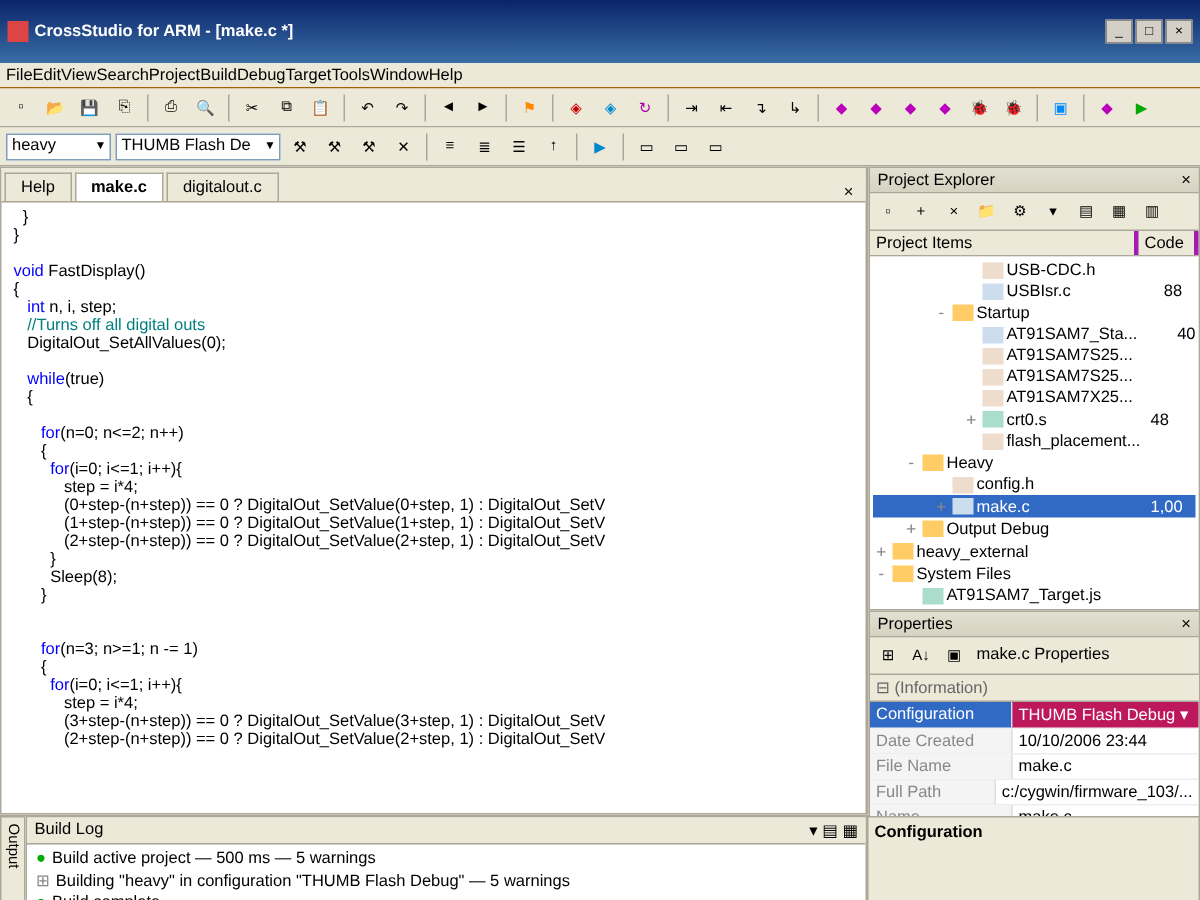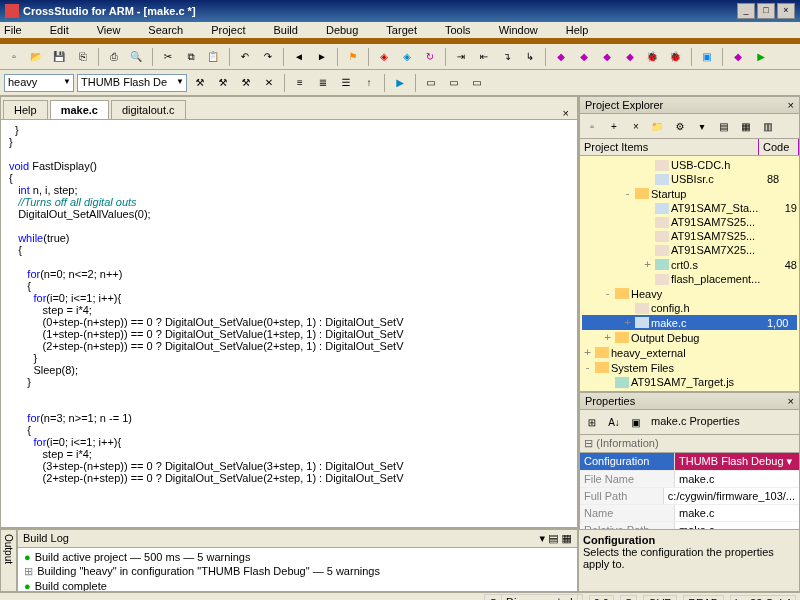--- a/index.html
+++ b/index.html
@@ -1,43 +1,43 @@
 <!DOCTYPE html>
 <html><head>
 <meta charset="utf-8">
 <style>
 *{box-sizing:border-box;margin:0;padding:0;font-family:Tahoma,Arial,sans-serif;font-size:11px}
 body{background:#ece9d8;overflow:hidden}
-.titlebar{background:linear-gradient(#0a246a,#3a6ea5);color:#fff;padding:1px 5px;display:flex;align-items:center;height:22px}
+.titlebar{background:linear-gradient(#0a246a,#3a6ea5);color:#fff;padding:21px 5px;display:flex;align-items:center;height:22px}
 .titlebar .icon{width:14px;height:14px;background:#d44;margin-right:4px;display:inline-block}
 .titlebar .title{flex:1;font-weight:bold}
 .winbtn{width:18px;height:16px;background:#d4d0c8;border:1px solid #888;margin-left:2px;text-align:center;line-height:12px;color:#000;font-family:Arial;font-size:9px}
-.menubar{background:#ece9d8;padding:2px 4px;border-bottom:6px solid #a16207;display:flex;gap:28px}
+.menubar{background:#ece9d8;padding:2px 4px;border-bottom:1px solid #a16207;display:flex;gap:0}
 .menubar span{cursor:default}
 .toolbar{background:#ece9d8;padding:2px 4px;border-bottom:1px solid #aca899;display:flex;align-items:center;gap:3px;height:26px}
 .tbtn{width:20px;height:20px;border:1px solid transparent;display:flex;align-items:center;justify-content:center;font-size:10px}
 .tsep{width:1px;height:18px;background:#aca899;margin:0 2px}
 .combo{border:1px solid #7f9db9;background:#fff;height:18px;padding:1px 14px 1px 3px;position:relative}
 .combo::after{content:"▼";position:absolute;right:2px;top:2px;font-size:8px;color:#000}
 .main{display:flex;height:432px}
 .editor-area{flex:1;display:flex;flex-direction:column;border:1px solid #aca899;background:#fff;min-width:0}
 .tabs{display:flex;background:#ece9d8;border-bottom:1px solid #aca899;padding-top:3px;align-items:flex-end}
 .tab{padding:3px 10px;border:1px solid #aca899;border-bottom:none;background:#ece9d8;margin-left:2px;cursor:default}
 .tab.active{background:#fff;font-weight:bold}
 .tabs .close{margin-left:auto;margin-right:4px;padding:0 4px}
 .code{flex:1;overflow:auto;padding:4px 8px;font-family:"Courier New",monospace;font-size:12px;white-space:pre;color:#000}
-.kw{color:#00f}.cm{color:#008080;font-style:italic}
+.kw{color:#00f}.cm{color:#008080;}
 .right-panel{width:222px;display:flex;flex-direction:column;border-left:1px solid #aca899}
 .panel{border:1px solid #aca899;background:#ece9d8;display:flex;flex-direction:column}
 .panel-title{background:linear-gradient(#e2e0d0,#d6d2c2);padding:2px 5px;font-weight:normal;border-bottom:1px solid #aca899;display:flex}
 .panel-title .x{margin-left:auto}
 .panel-tools{background:#ece9d8;padding:2px;border-bottom:1px solid #aca899;display:flex;gap:2px}
-.tree{flex:1;background:#fef9c3;overflow:auto;padding:2px;font-size:11px}
+.tree{flex:1;background:#ffffff;overflow:auto;padding:2px;font-size:11px}
 .tree-head{display:flex;background:#ece9d8;border-bottom:1px solid #aca899}
-.tree-head div{padding:2px 4px;border-right:1px solid #a21caf}
+.tree-head div{padding:2px 4px;border-right:3px solid #a21caf}
 .tree-row{display:flex;align-items:center;padding:1px 0;white-space:nowrap}
 .tree-row.sel{background:#316ac5;color:#fff}
 .ind{display:inline-block}
 .exp{width:11px;text-align:center;font-family:monospace;color:#888}
 .ficon{width:14px;height:11px;margin:0 2px;display:inline-block}
 .ficon.c{background:#cde}.ficon.h{background:#edc}.ficon.fold{background:#fc6}.ficon.s{background:#adc}
 .props{background:#fff}
 .prop-row{display:flex;border-bottom:1px solid #eee}
 .prop-row .k{width:95px;padding:2px 4px;color:#888;background:#f4f4f4;border-right:1px solid #ddd}
 .prop-row .v{flex:1;padding:2px 4px}
@@ -183,35 +183,35 @@
             <span class="exp"> </span>
             <span class="ficon h"></span>
             <span style="flex:1">USB-CDC.h</span>
             <span style="width:30px;text-align:right"></span>
           </div>
           <div class="tree-row">
             <span class="ind" style="width:60px"></span>
             <span class="exp"> </span>
             <span class="ficon c"></span>
             <span style="flex:1">USBIsr.c</span>
-            <span style="width:30px;text-align:left">88</span>
+            <span style="width:30px;text-align:center">88</span>
           </div>
           <div class="tree-row">
             <span class="ind" style="width:40px"></span>
             <span class="exp">-</span>
             <span class="ficon fold"></span>
             <span style="flex:1">Startup</span>
             <span style="width:30px;text-align:right"></span>
           </div>
           <div class="tree-row">
             <span class="ind" style="width:60px"></span>
             <span class="exp"> </span>
             <span class="ficon c"></span>
             <span style="flex:1">AT91SAM7_Sta...</span>
-            <span style="width:30px;text-align:right">19</span>
+            <span style="width:30px;text-align:right">40</span>
           </div>
           <div class="tree-row">
             <span class="ind" style="width:60px"></span>
             <span class="exp"> </span>
             <span class="ficon h"></span>
             <span style="flex:1">AT91SAM7S25...</span>
             <span style="width:30px;text-align:right"></span>
           </div>
           <div class="tree-row">
             <span class="ind" style="width:60px"></span>
@@ -225,21 +225,21 @@
             <span class="exp"> </span>
             <span class="ficon h"></span>
             <span style="flex:1">AT91SAM7X25...</span>
             <span style="width:30px;text-align:right"></span>
           </div>
           <div class="tree-row">
             <span class="ind" style="width:60px"></span>
             <span class="exp">+</span>
             <span class="ficon s"></span>
             <span style="flex:1">crt0.s</span>
-            <span style="width:30px;text-align:right">48</span>
+            <span style="width:30px;text-align:left">48</span>
           </div>
           <div class="tree-row">
             <span class="ind" style="width:60px"></span>
             <span class="exp"> </span>
             <span class="ficon h"></span>
             <span style="flex:1">flash_placement...</span>
             <span style="width:30px;text-align:right"></span>
           </div>
           <div class="tree-row">
             <span class="ind" style="width:20px"></span>
@@ -303,20 +303,24 @@
         <div class="tbtn">A↓</div>
         <div class="tbtn">▣</div>
         <span style="padding:3px">make.c Properties</span>
       </div>
       <div class="props">
         <div class="prop-cat">⊟ <span>(Information)</span></div>
         <div id="proprows">
             <div class="prop-row sel">
               <div class="k">Configuration</div>
               <div class="v">THUMB Flash Debug ▾</div>
+            </div>
+            <div class="prop-row">
+              <div class="k">Date Created</div>
+              <div class="v">10/10/2006 23:44</div>
             </div>
             <div class="prop-row">
               <div class="k">File Name</div>
               <div class="v">make.c</div>
             </div>
             <div class="prop-row">
               <div class="k">Full Path</div>
               <div class="v">c:/cygwin/firmware_103/...</div>
             </div>
             <div class="prop-row">
@@ -347,21 +351,20 @@
       <span style="margin-left:auto">▾ ▤ ▦</span>
     </div>
     <div class="buildlog-body" id="blbody">
         <div class="bl-line bl-ok">Build active project — 500 ms — 5 warnings</div>
         <div class="bl-line bl-warn">Building "heavy" in configuration "THUMB Flash Debug" — 5 warnings</div>
         <div class="bl-line bl-ok">Build complete</div>
       </div>
   </div>
   <div class="config-panel">
     <b>Configuration</b><br>
-    <span>Selects the configuration the properties apply to.</span>
   </div>
 </div>
 
 <div class="statusbar">
   <span class="fill"></span>
   <span>⊘ <span>Disconnected</span></span>
   <span>0  0</span>
   <span>S</span>
   <span>OVR</span>
   <span>READ</span>

